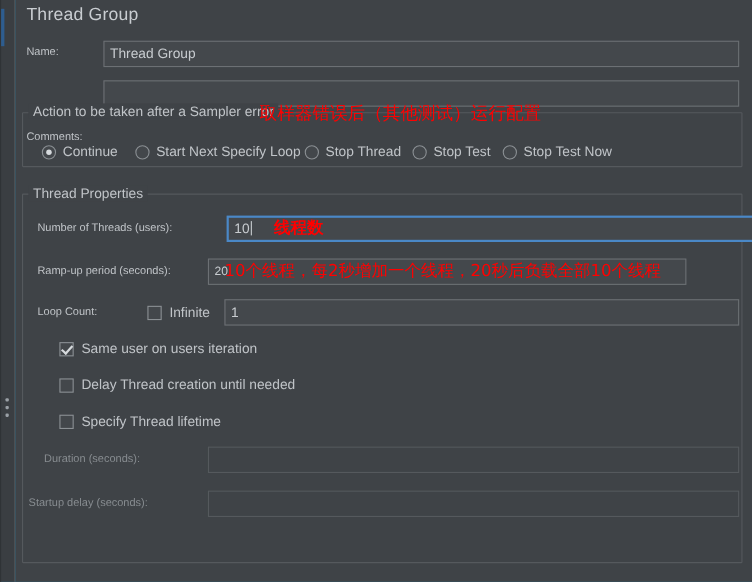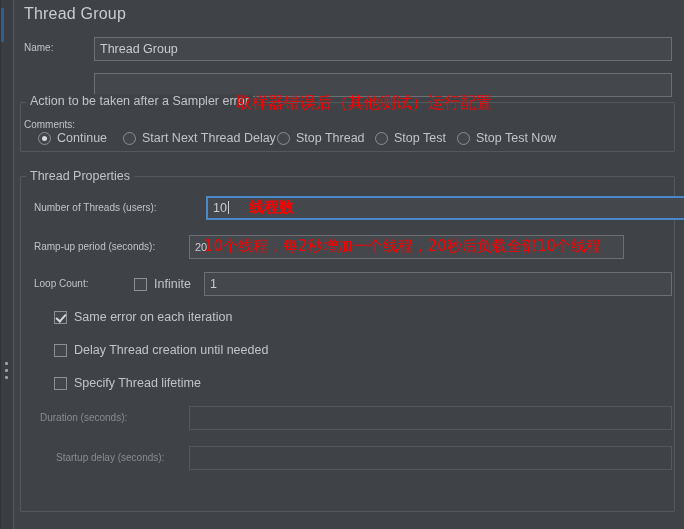--- a/index.html
+++ b/index.html
@@ -240,21 +240,21 @@
     <div class="groupbox" style="left:6px; top:102px; width:655px; height:50px;"></div>
     <div class="legend-mask" style="left:12px; top:101px; width:235px;"></div>
     <div class="group-legend" style="left:12px; top:94px;">Action to be taken after a Sampler error</div>
 
     <div class="radio on" style="left:24px; top:130px;">
       <span class="dot"></span>
       <span class="txt">Continue</span>
     </div>
     <div class="radio" style="left:109px; top:130px;">
       <span class="dot"></span>
-      <span class="txt">Start Next Thread Delay</span>
+      <span class="txt">Start Next Specify Loop</span>
     </div>
     <div class="radio" style="left:263px; top:130px;">
       <span class="dot"></span>
       <span class="txt">Stop Thread</span>
     </div>
     <div class="radio" style="left:361px; top:130px;">
       <span class="dot"></span>
       <span class="txt">Stop Test</span>
     </div>
     <div class="radio" style="left:443px; top:130px;">
@@ -276,37 +276,37 @@
 
     <div class="lbl" style="left:20px; top:278px;">Loop Count:</div>
     <div class="check" style="left:120px; top:276px;">
       <span class="box"></span>
       <span class="txt">Infinite</span>
     </div>
     <div class="tfield" style="left:190px; top:272px; width:468px;">1</div>
 
     <div class="check on" style="left:40px; top:309px;">
       <span class="box"></span>
-      <span class="txt">Same error on each iteration</span>
+      <span class="txt">Same user on users iteration</span>
     </div>
 
     <div class="check" style="left:40px; top:342px;">
       <span class="box"></span>
       <span class="txt">Delay Thread creation until needed</span>
     </div>
 
     <div class="check" style="left:40px; top:375px;">
       <span class="box"></span>
       <span class="txt">Specify Thread lifetime</span>
     </div>
 
     <div class="lbl dim" style="left:26px; top:412px;">Duration (seconds):</div>
     <div class="tfield disabled" style="left:175px; top:406px; width:483px;"></div>
 
-    <div class="lbl dim" style="left:42px; top:452px;">Startup delay (seconds):</div>
+    <div class="lbl dim" style="left:12px; top:452px;">Startup delay (seconds):</div>
     <div class="tfield disabled" style="left:175px; top:446px; width:483px;"></div>
 
     <div class="annot" style="left:222px; top:93px; font-size:16px;">取样器错误后（其他测试）运行配置</div>
     <div class="annot" style="left:235px; top:198px; font-size:15px;font-weight:bold;">线程数</div>
     <div class="annot" style="left:190px; top:237px; font-size:15px;">10个线程，每2秒增加一个线程，20秒后负载全部10个线程</div>
 
   </div>
 </div>
 
 </body></html>

